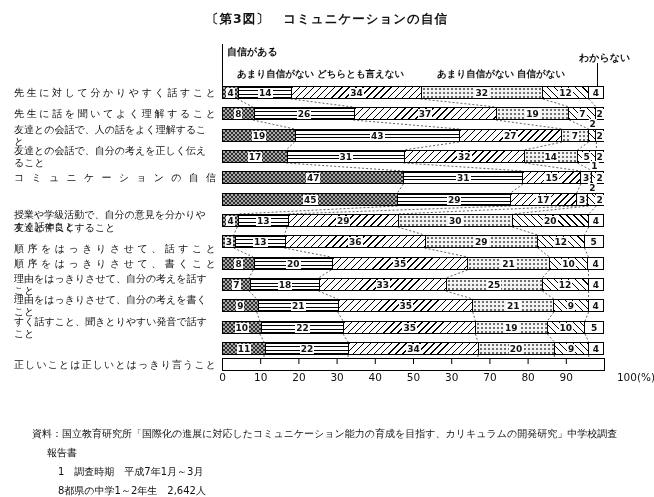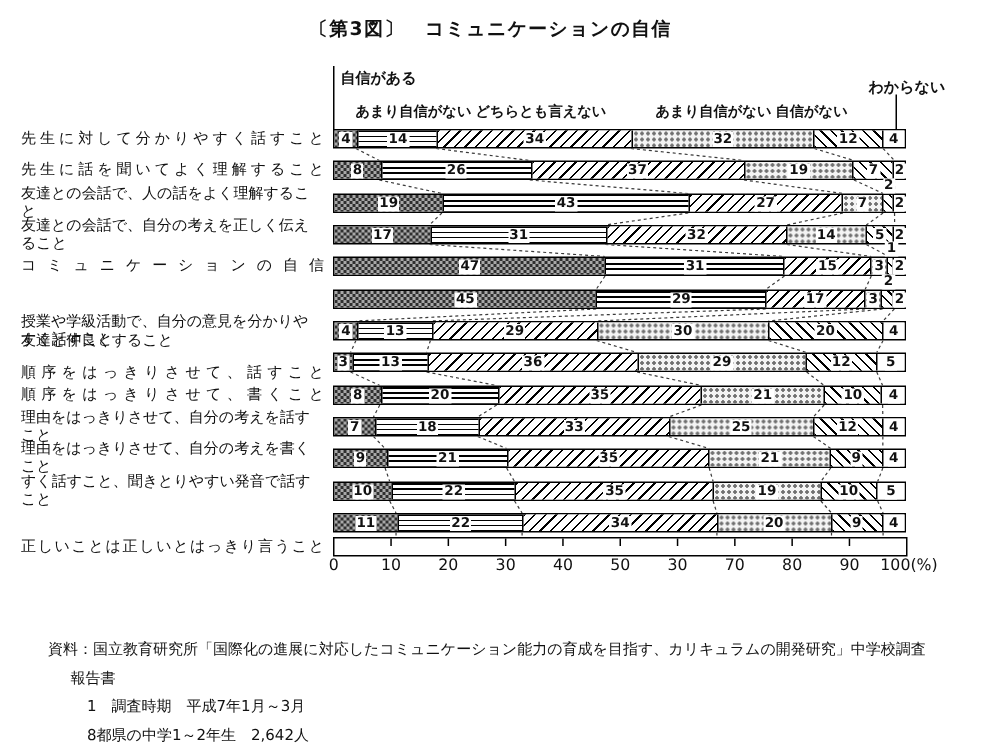--- a/index.html
+++ b/index.html
@@ -447,21 +447,21 @@
       <span class="axis-lab" style="left: 222.5px;">0</span>
       <span class="axis-lab" style="left: 260.7px;">10</span>
       <span class="axis-lab" style="left: 298.9px;">20</span>
       <span class="axis-lab" style="left: 337.1px;">30</span>
       <span class="axis-lab" style="left: 375.3px;">40</span>
       <span class="axis-lab" style="left: 413.5px;">50</span>
       <span class="axis-lab" style="left: 451.7px;">30</span>
       <span class="axis-lab" style="left: 489.9px;">70</span>
       <span class="axis-lab" style="left: 528.1px;">80</span>
       <span class="axis-lab" style="left: 566.3px;">90</span>
-      <span class="axis-lab" style="left: 606px;">100(%)</span>
+      <span class="axis-lab" style="left: 636px;">100(%)</span>
     </div>
 
   <div class="source">
     <div class="sline">資料：国立教育研究所「国際化の進展に対応したコミュニケーション能力の育成を目指す、カリキュラムの開発研究」中学校調査</div>
     <div class="sline">報告書</div>
     <div class="sline">1　調査時期　平成7年1月～3月</div>
     <div class="sline">8都県の中学1～2年生　2,642人</div>
   </div>
 </div>
 

